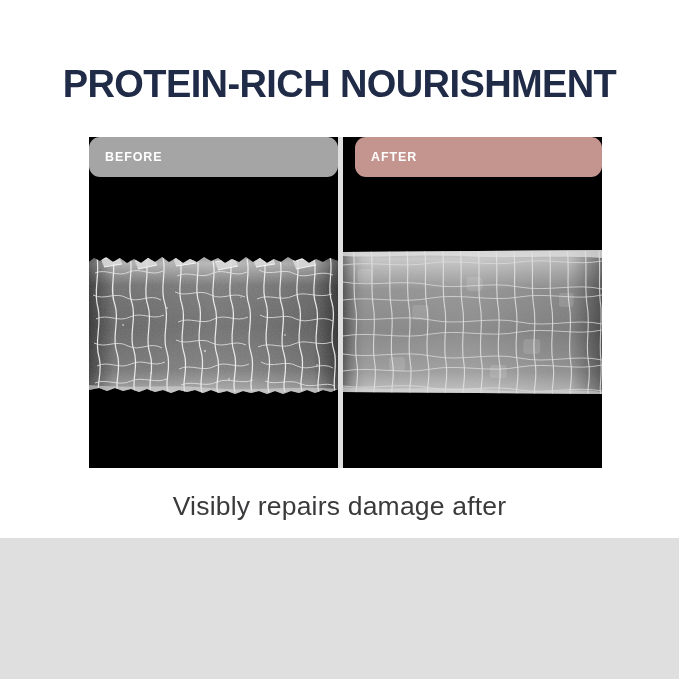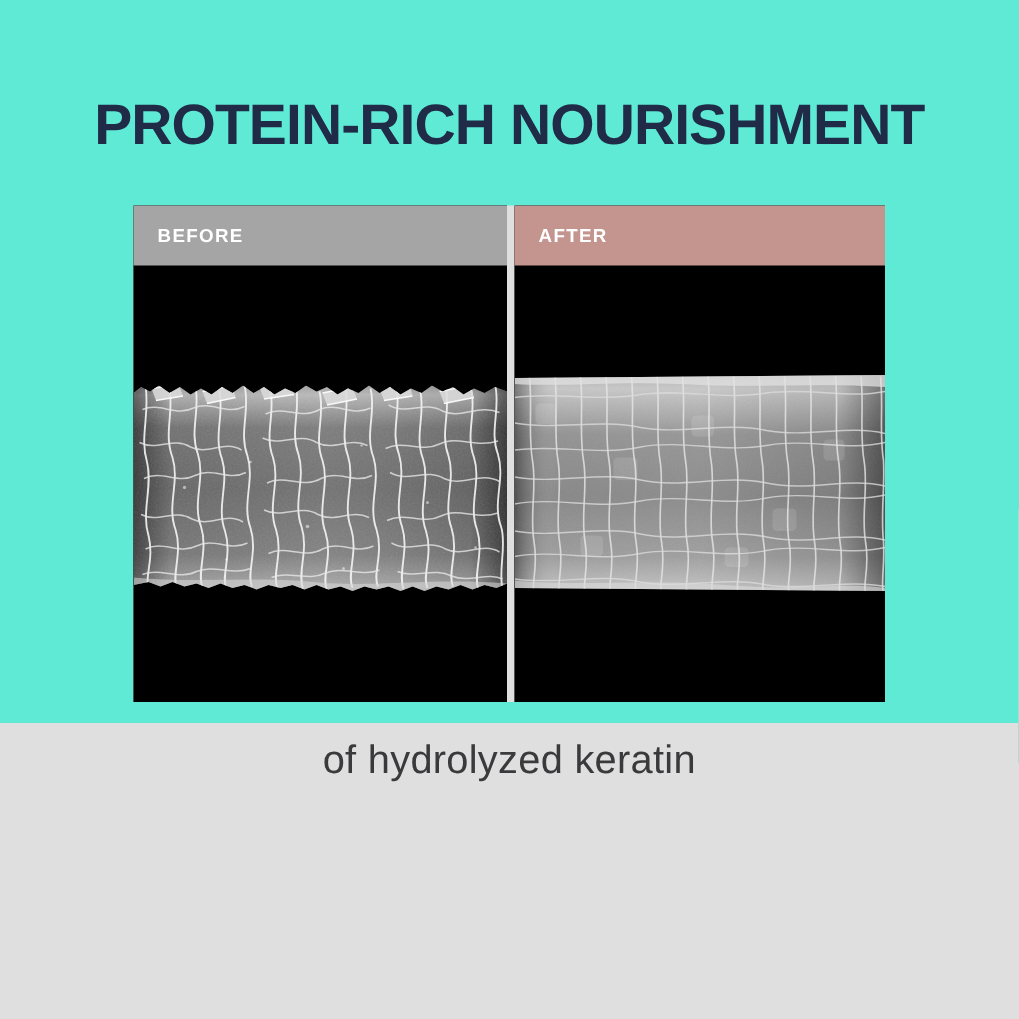--- a/index.html
+++ b/index.html
@@ -5,22 +5,22 @@
 <style>
   html,body{margin:0;padding:0;}
   body{
     width:679px;height:679px;
     background:#e0dfdf;
     font-family:"Liberation Sans", sans-serif;
     overflow:hidden;
   }
   .card{
     position:relative;
-    width:679px;height:482px;
-    background:#5eead4;
+    width:679px;height:538px;
+    background:#ffffff;
   }
 
   
   .title{
     position:absolute;
     left:0;right:0;top:63px;
     text-align:center;
     font-family:"Liberation Sans", sans-serif;
     font-weight:700;
     font-size:38px;
@@ -38,34 +38,35 @@
     gap:5px;
     background:#e0dfdf;
   }
   .side{
     position:relative;
     flex:1 1 0;
     background:#000;
     overflow:hidden;
   }
   .side.before{flex:0 0 249px;}
-  .side.after{flex:0 0 247px;}
+  .side.after{flex:0 0 247px;padding-left:12px;}
 
   .band{
     position:relative;
     z-index:4;
     height:40px;
     display:flex;
     align-items:center;
     padding-left:16px;
     box-sizing:border-box;
     font-size:12.5px;
     font-weight:700;
     letter-spacing:0.9px;
     color:#ffffff;
+    border-radius:11px;
   }
   .band.gray{background:#a5a5a5;}
   .band.rose{background:#c4948f;}
 
   .stage{
     position:absolute;
     left:0;right:0;top:40px;bottom:0;
     background:#000;
     overflow:hidden;
   }
@@ -322,17 +323,17 @@
               <path d="M0,140 C40,144 90,139 140,143 C190,147 220,141 247,145 L247,152 L0,152 Z" fill="#dadada" opacity="0.6"></path>
             </g>
           </svg>
         </div>
       </div>
     </div>
 
   </div>
 
   <div class="body-copy">
-    <span class="ln">of hydrolyzed keratin</span>
+    <span class="ln">Visibly repairs damage after</span>
   </div>
 
 
 </div>
 
 </body></html>

